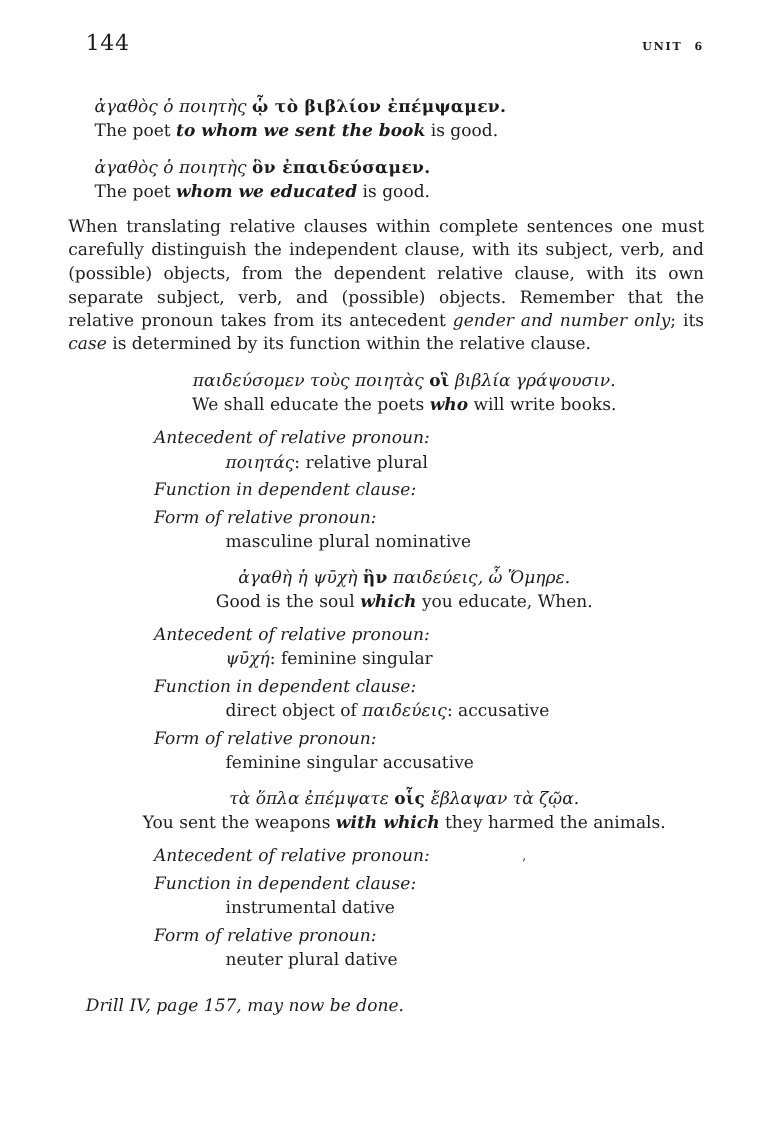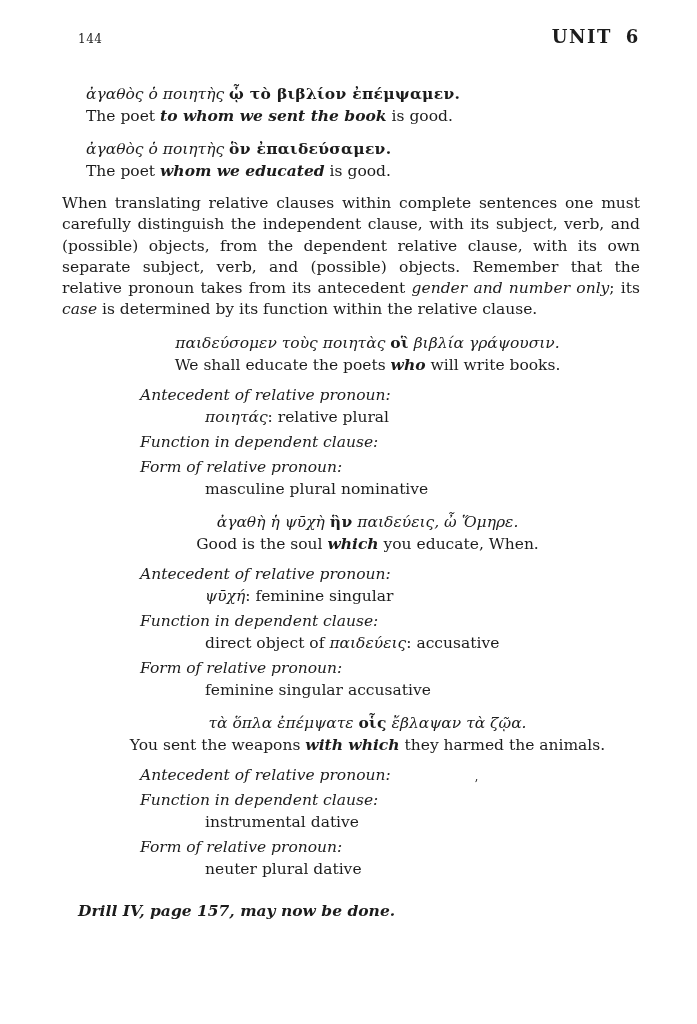--- a/index.html
+++ b/index.html
@@ -13,44 +13,44 @@
   }
   .page {
     position:relative;
     width:697px; height:1024px;
     padding:26px 57px 0 62px;
     overflow:hidden;
   }
   .running-head {
     display:flex; justify-content:space-between; align-items:baseline;
   }
-  .page-number { font-size:12px; padding-left:16px; letter-spacing:.5px;text-align:center; }
+  .page-number { font-size:20px; padding-left:16px; letter-spacing:.5px;text-align:center; }
   .unit-label {
-    font-size:18px; font-weight:bold;
+    font-size:10px; font-weight:bold;
     letter-spacing:1.6px; word-spacing:6px;
   }
   .intro { margin-top:36px; }
   .example { margin:0 0 11px 24px; }
   .gk-line, .en-line { line-height:21px; }
   .gk { font-style:italic; }
   .gkb { font-weight:bold; font-style:normal; letter-spacing:.3px; }
   b, .b { font-weight:bold;font-style:italic; }
   .body-paragraph {
     margin:8px 0 0 0;
     line-height:21.3px;
     text-align:justify;
   }
   .worked { margin-top:11px; }
   .worked .sentence { margin-left:33px;text-align:center; }
   .analysis { margin:8px 0 0 78px; }
   .a-item { margin-bottom:3px; }
   .a-label { font-style:italic; line-height:22px; }
   .a-value { padding-left:65px; line-height:22px; }
   .a-value .gk { font-style:italic; }
-  .drill { margin:20px 0 0 16px; font-style:italic; line-height:22px;font-weight:bold; }
+  .drill { margin:20px 0 0 16px; font-style:italic; line-height:22px; }
   .artifact {
     position:absolute; left:474px; top:778px;
     font-size:12px; color:#3a3a3a;
   }
 </style>
 </head>
 <body>
 
 <div class="page">
 

